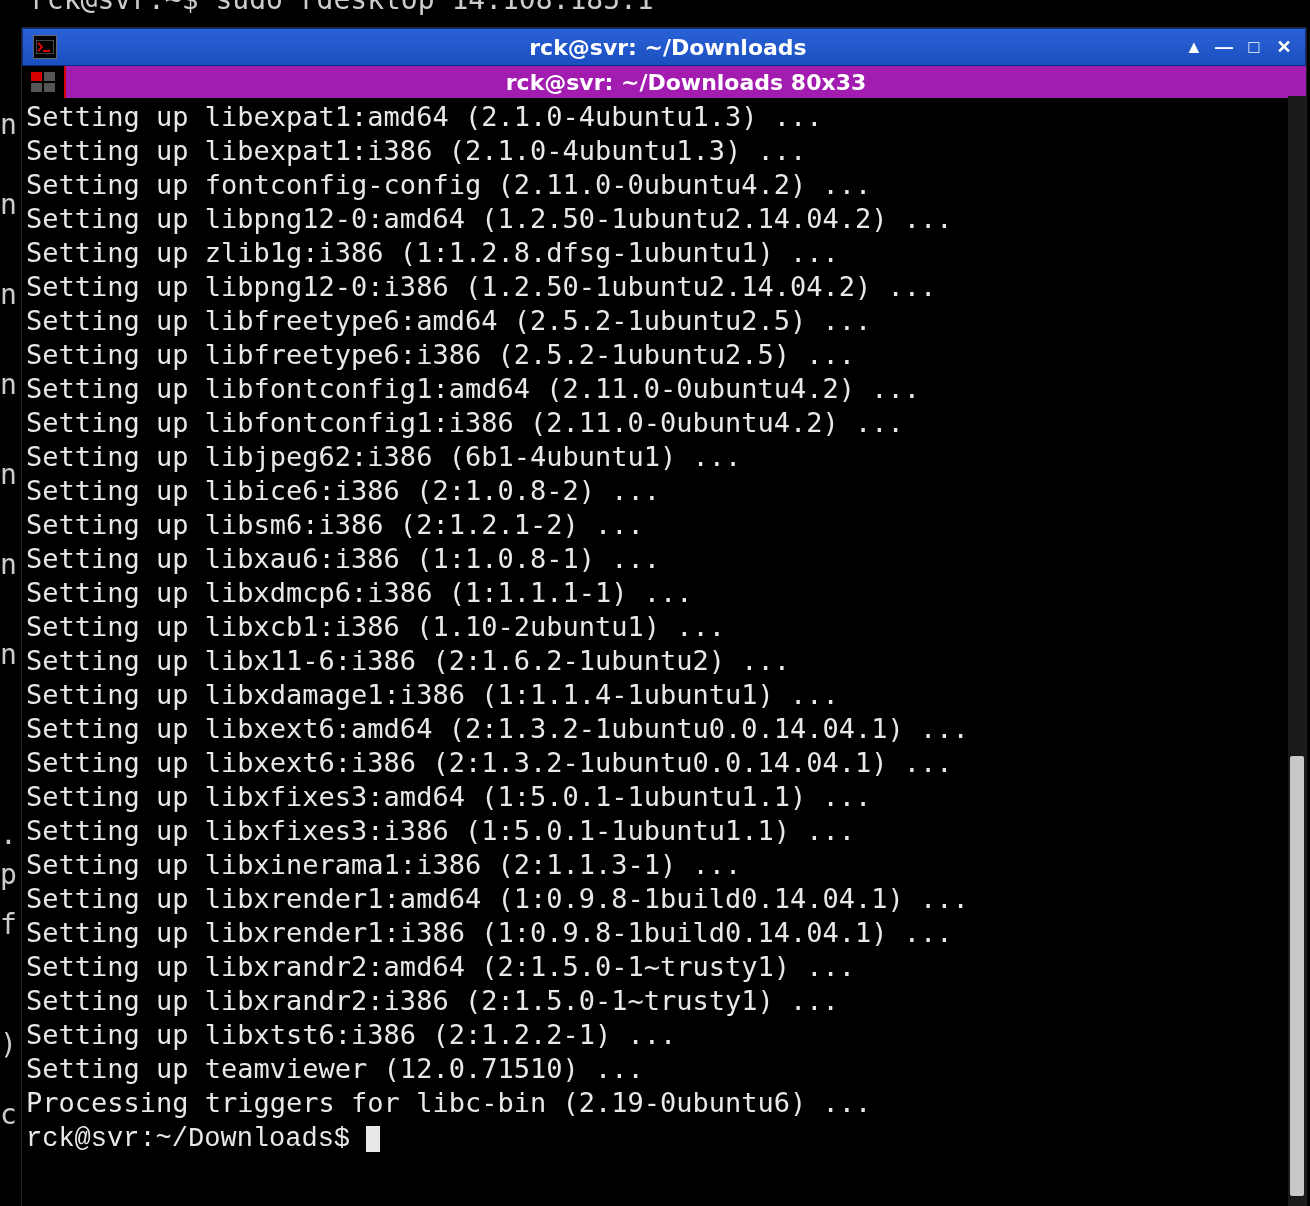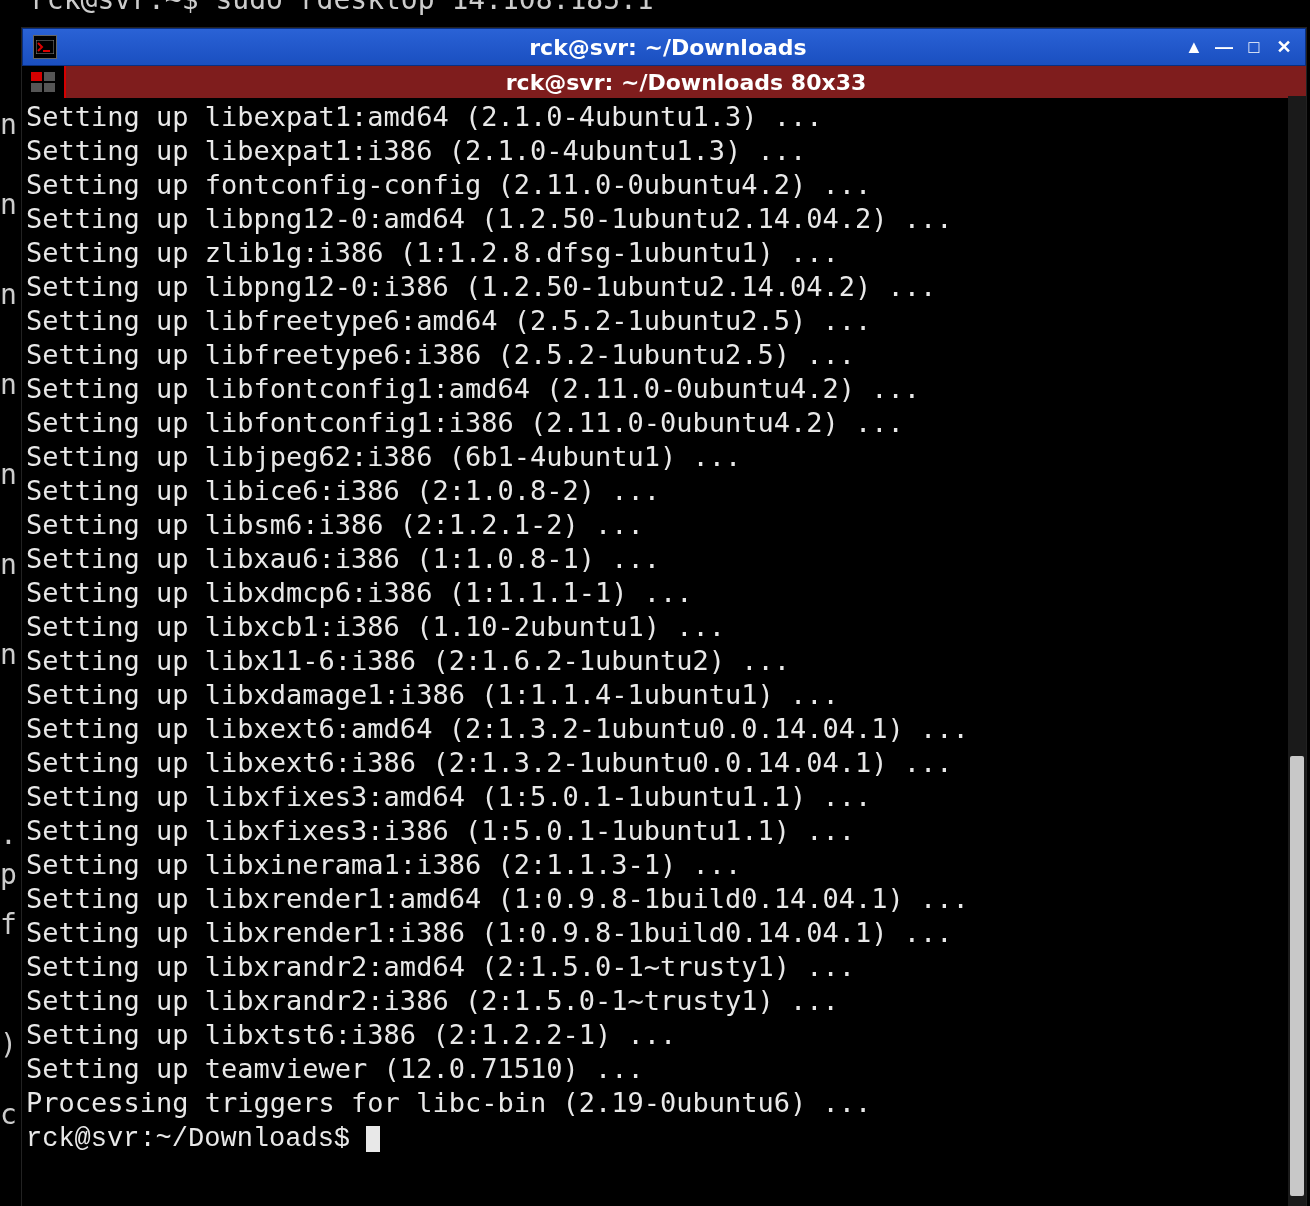--- a/index.html
+++ b/index.html
@@ -86,21 +86,21 @@
     display: flex;
     align-items: center;
     justify-content: center;
     cursor: pointer;
     font-family: sans-serif;
     font-size: 18px;
     font-weight: bold;
   }
   .tabbar {
     height: 32px;
-    background: #7f1d1d;
+    background: #a21caf;
     display: flex;
     align-items: center;
     position: relative;
   }
   .tab-icon {
     width: 42px;
     height: 32px;
     background: #000;
     display: flex;
     align-items: center;

